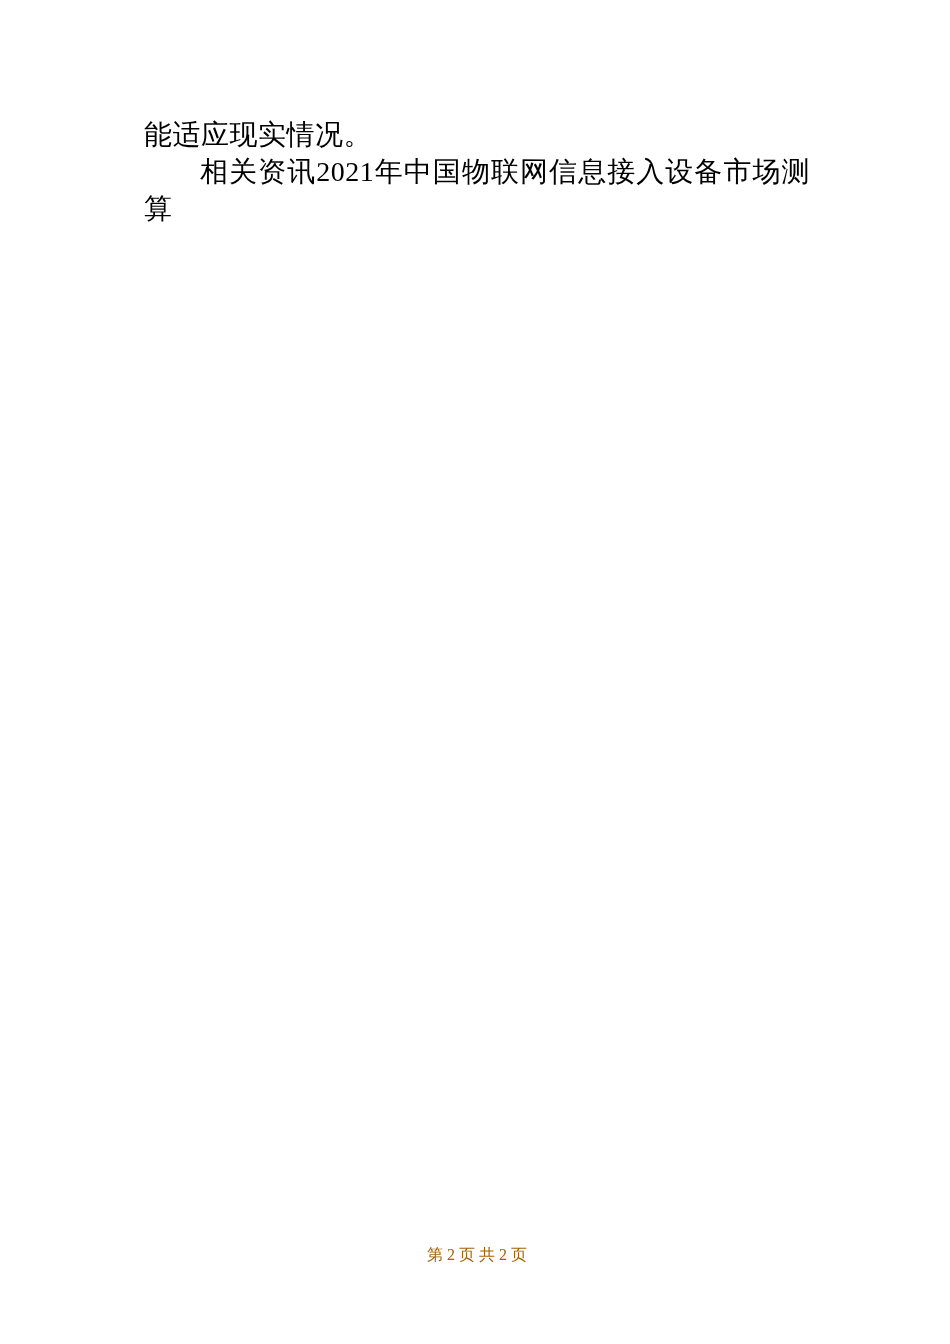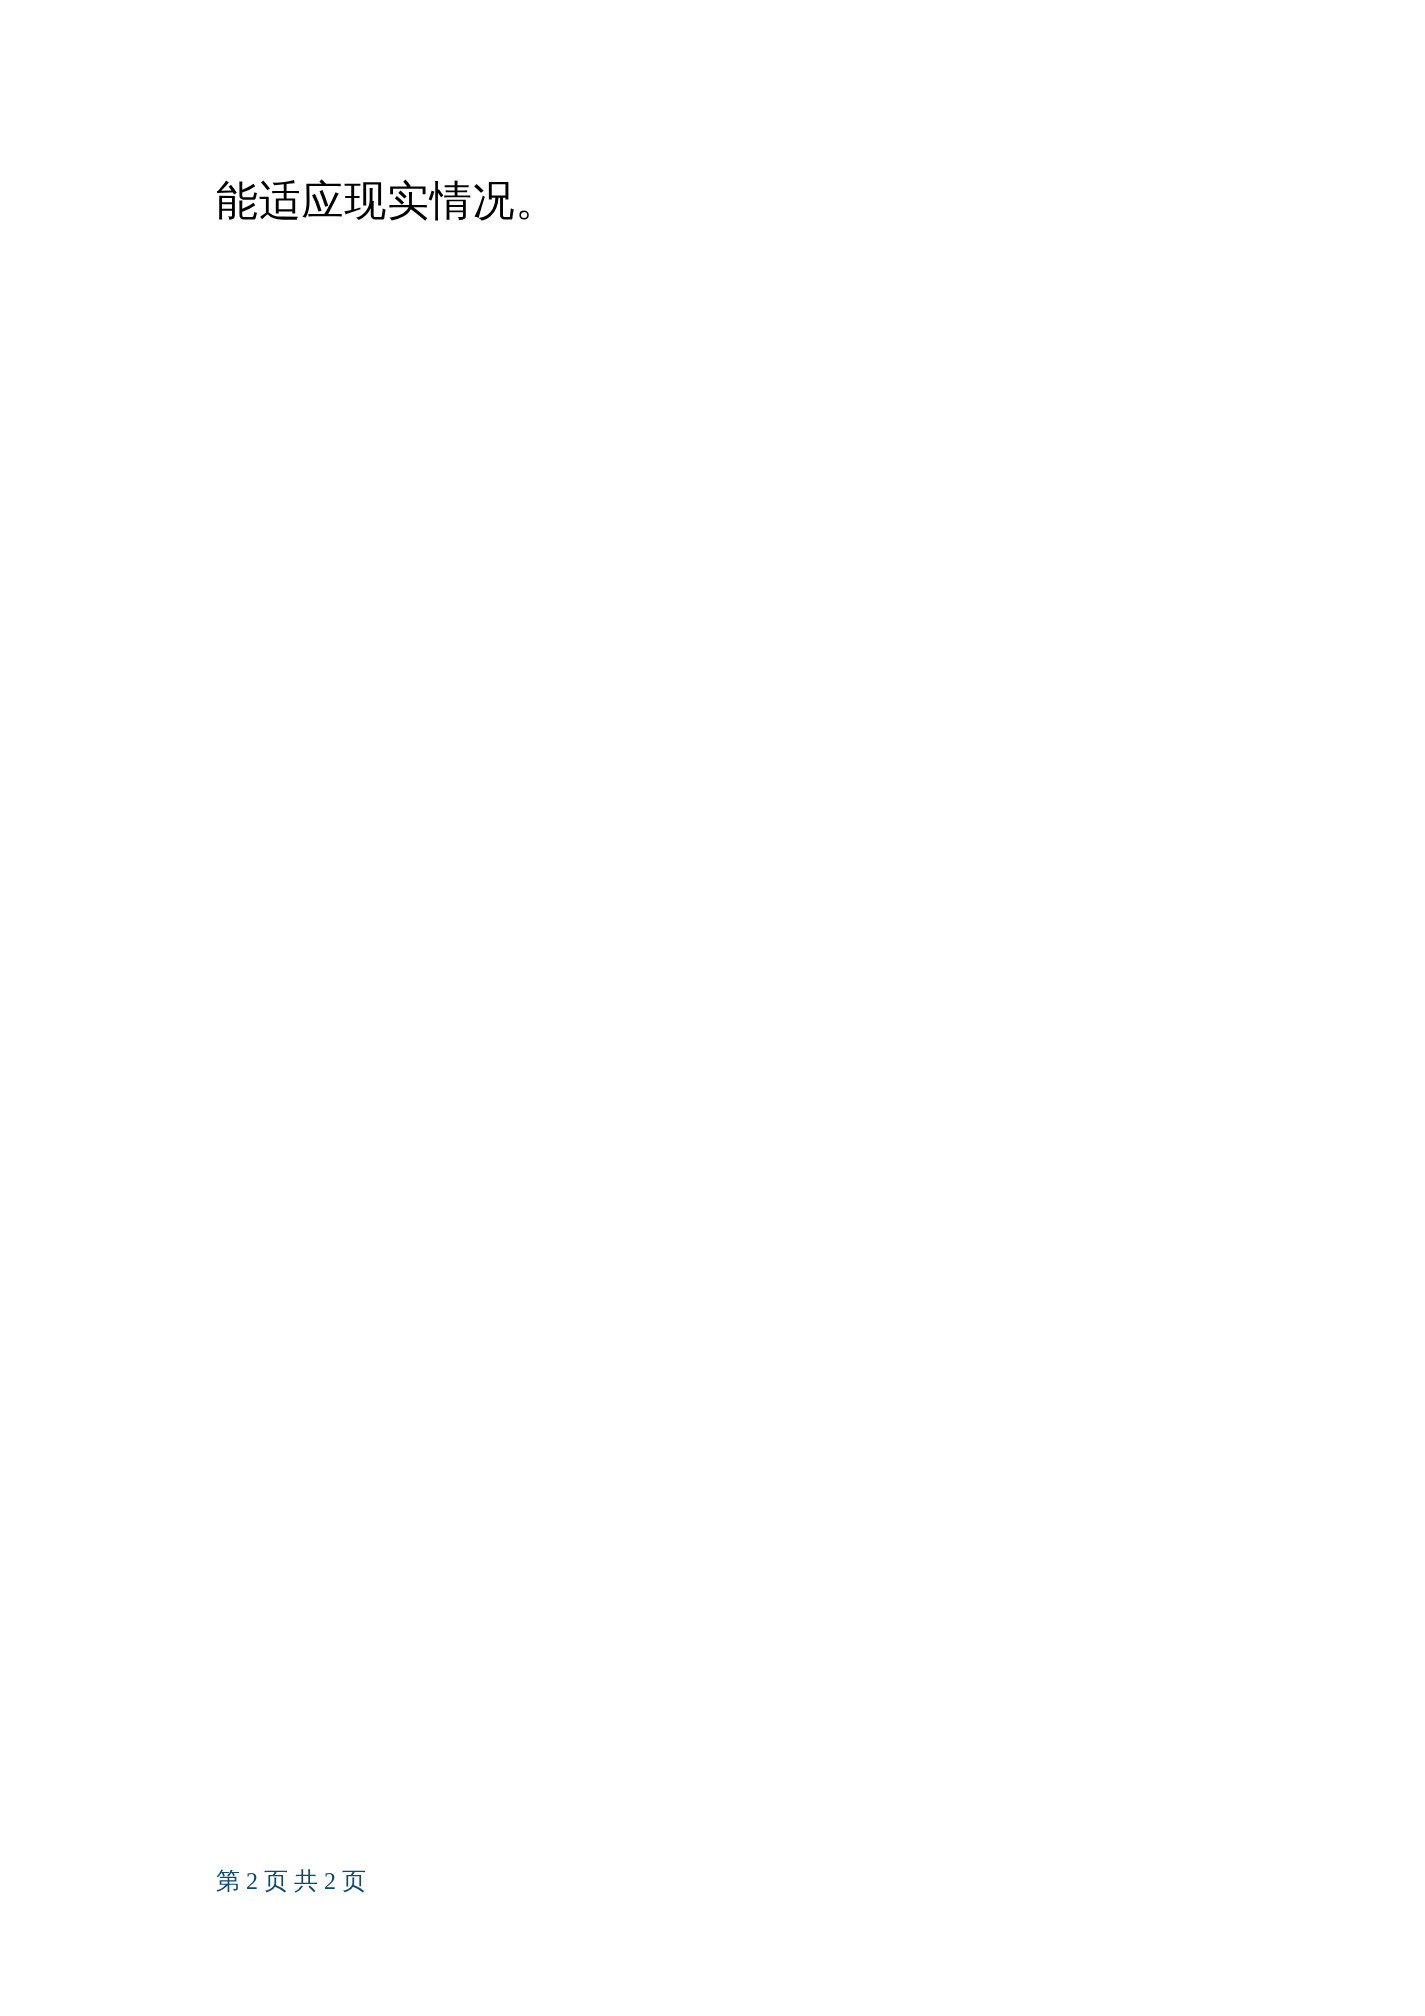--- a/index.html
+++ b/index.html
@@ -32,30 +32,31 @@
     padding: 0;
   }
   .body-text p.indented {
     text-indent: 2em;
   }
   .page-footer {
     position: absolute;
     left: 144px;
     top: 1245px;
     width: 666px;
-    text-align: left;
+    text-align: center;
     font-size: 16px;
     line-height: 20px;
-    color: #0c4a6e;
+    color: #a16207;
   }
 </style>
 </head>
 <body>
 
 <div class="page">
 
   <div class="body-text">
     <p>能适应现实情况。</p>
+    <p class="indented">相关资讯2021年中国物联网信息接入设备市场测算</p>
   </div>
 
   <div class="page-footer">第 2 页 共 2 页</div>
 
 </div>
 
 </body></html>

